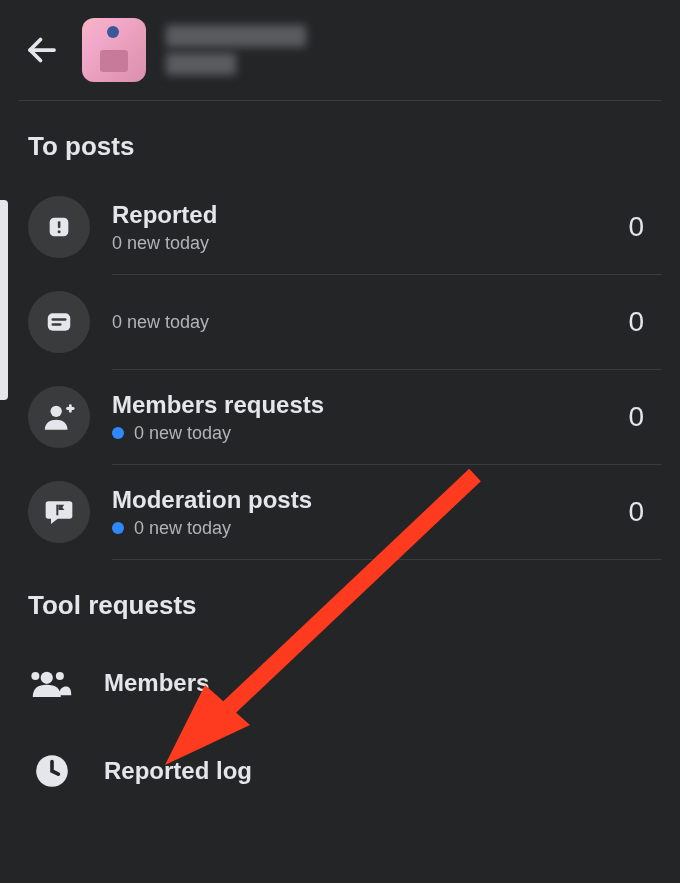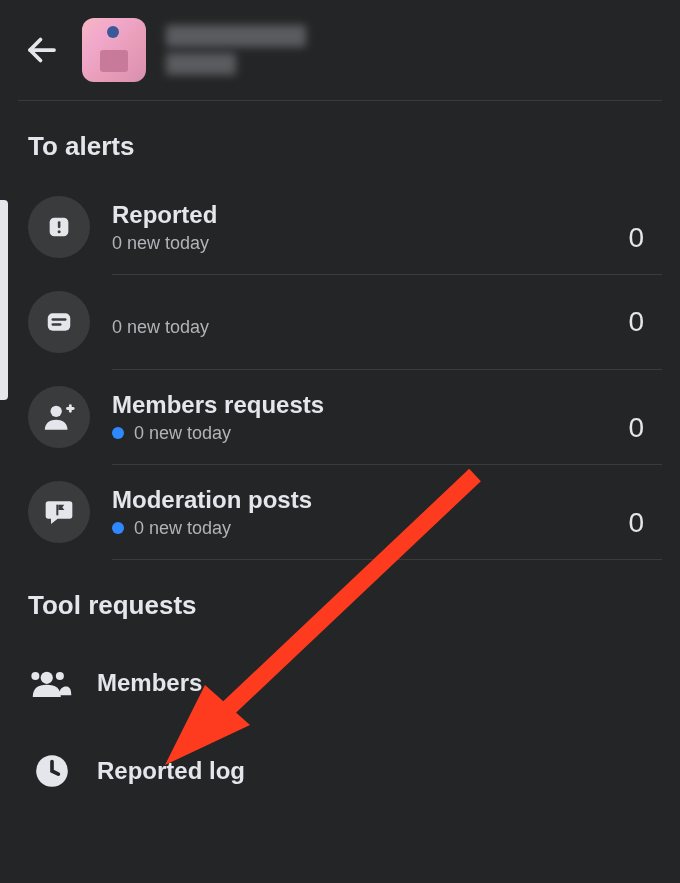--- a/index.html
+++ b/index.html
@@ -104,21 +104,21 @@
       background: #3a3b3c;
       border-radius: 50%;
       display: flex;
       align-items: center;
       justify-content: center;
       flex-shrink: 0;
     }
     .review-body {
       flex: 1;
       display: flex;
-      align-items: flex-end;
+      align-items: center;
       justify-content: space-between;
     }
     .review-text {
       display: flex;
       flex-direction: column;
       gap: 4px;
     }
     .review-title {
       font-size: 24px;
       font-weight: 600;
@@ -145,21 +145,21 @@
     }
     .item-divider {
       height: 1px;
       background: #3a3b3c;
       margin-left: 94px;
     }
     .tool-item {
       display: flex;
       align-items: center;
       padding: 20px 10px;
-      gap: 21px;
+      gap: 28px;
       cursor: pointer;
     }
     .tool-icon {
       width: 48px;
       height: 48px;
       display: flex;
       align-items: center;
       justify-content: center;
       flex-shrink: 0;
       color: #e4e6eb;
@@ -199,21 +199,21 @@
   </div>
   <div class="group-avatar"></div>
   <div class="group-name-placeholder">
     <div class="blur-line top"></div>
     <div class="blur-line bottom"></div>
   </div>
 </div>
 <div class="header-divider"></div>
 
 <div class="content">
-  <div class="section-title">To alerts</div>
+  <div class="section-title">To posts</div>
 
   <div class="review-item">
     <div class="review-icon-circle">
       <svg width="28" height="28" viewBox="0 0 24 24" fill="#e4e6eb">
         <rect x="4" y="4" width="16" height="16" rx="4" fill="#e4e6eb"></rect>
         <rect x="11" y="7" width="2.2" height="6" rx="1" fill="#3a3b3c"></rect>
         <circle cx="12.1" cy="16" r="1.3" fill="#3a3b3c"></circle>
       </svg>
     </div>
     <div class="review-body">

